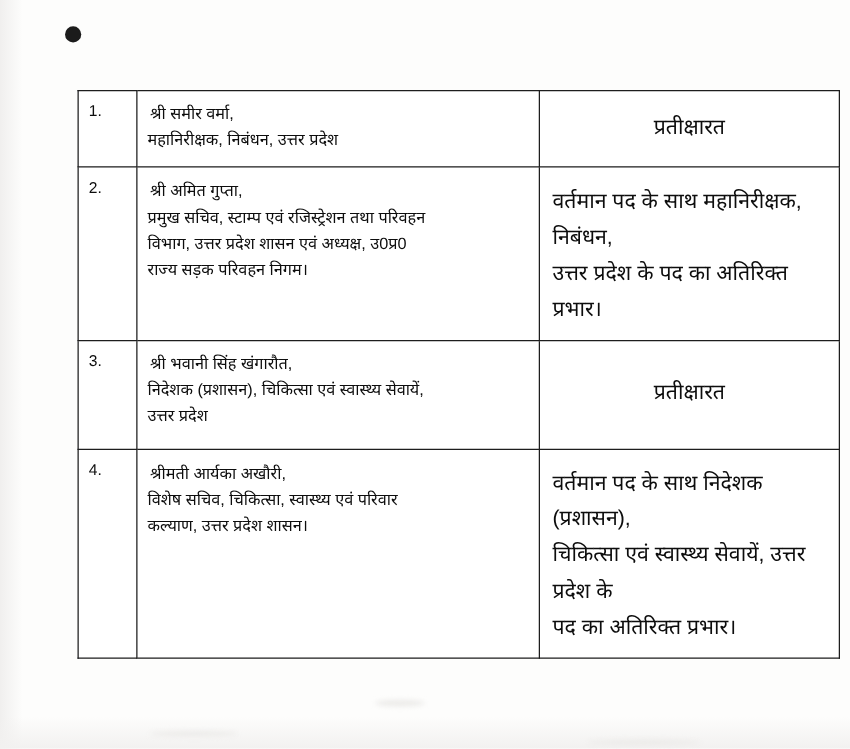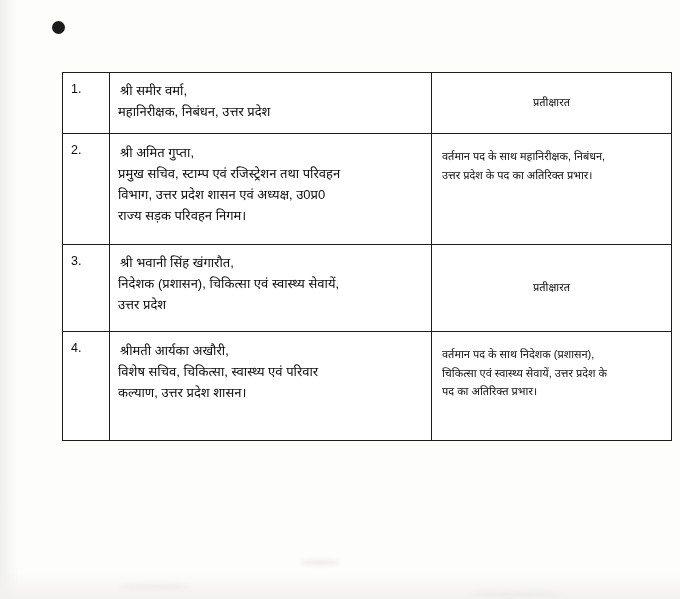--- a/index.html
+++ b/index.html
@@ -99,21 +99,21 @@
   .cell-name {
     font-size: 13px;
     line-height: 1.62;
   }
   .cell-name .nm-line {
     display: block;
     white-space: nowrap;
   }
 
   .cell-remark {
-    font-size: 11px;
+    font-size: 17px;
     line-height: 1.7;
   }
   .cell-remark.center {
     text-align: center;
     vertical-align: middle;
   }
   .cell-remark .rm-line {
     display: block;
   }
 

